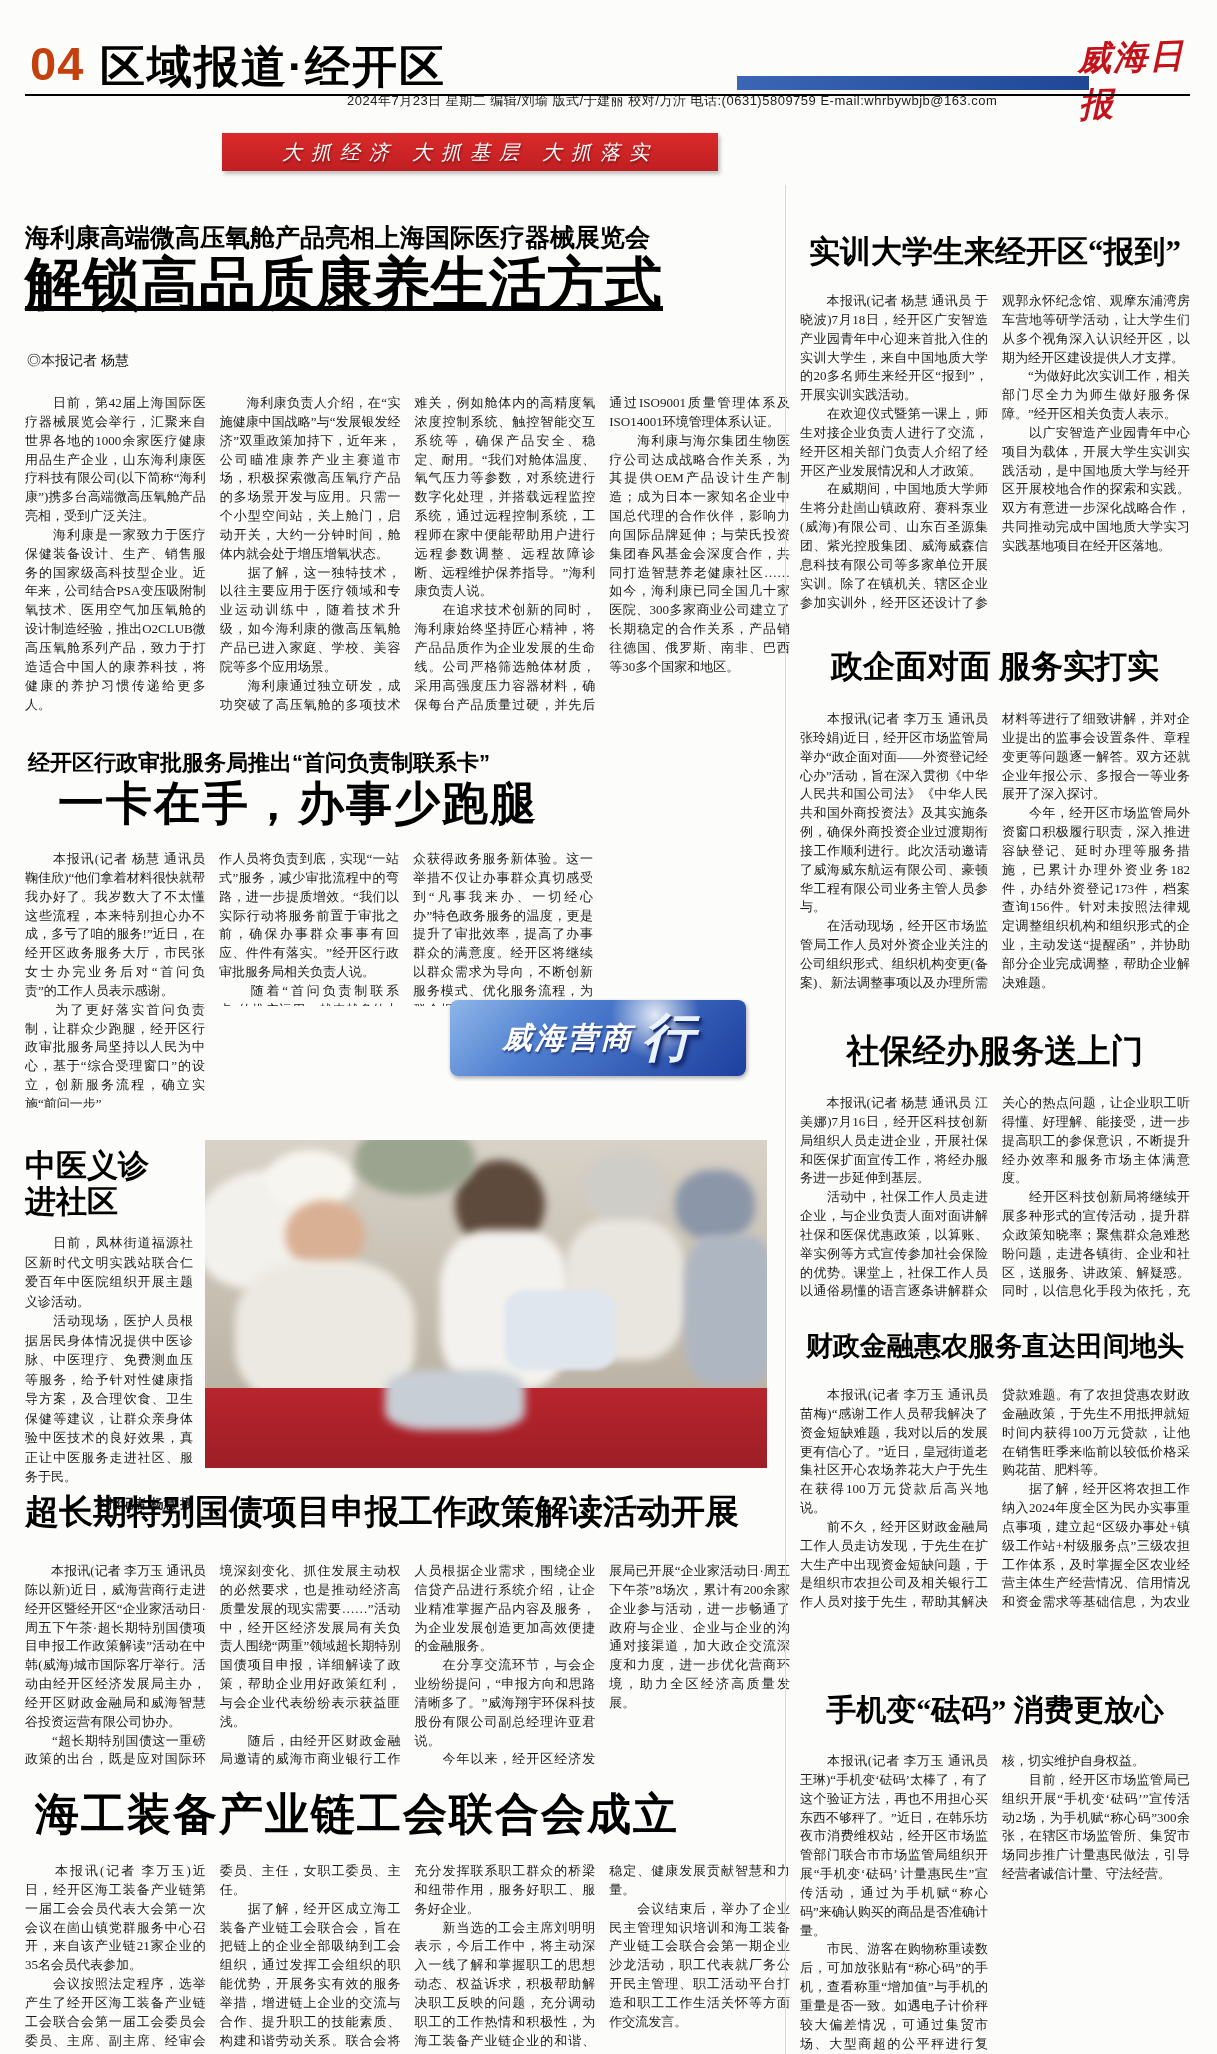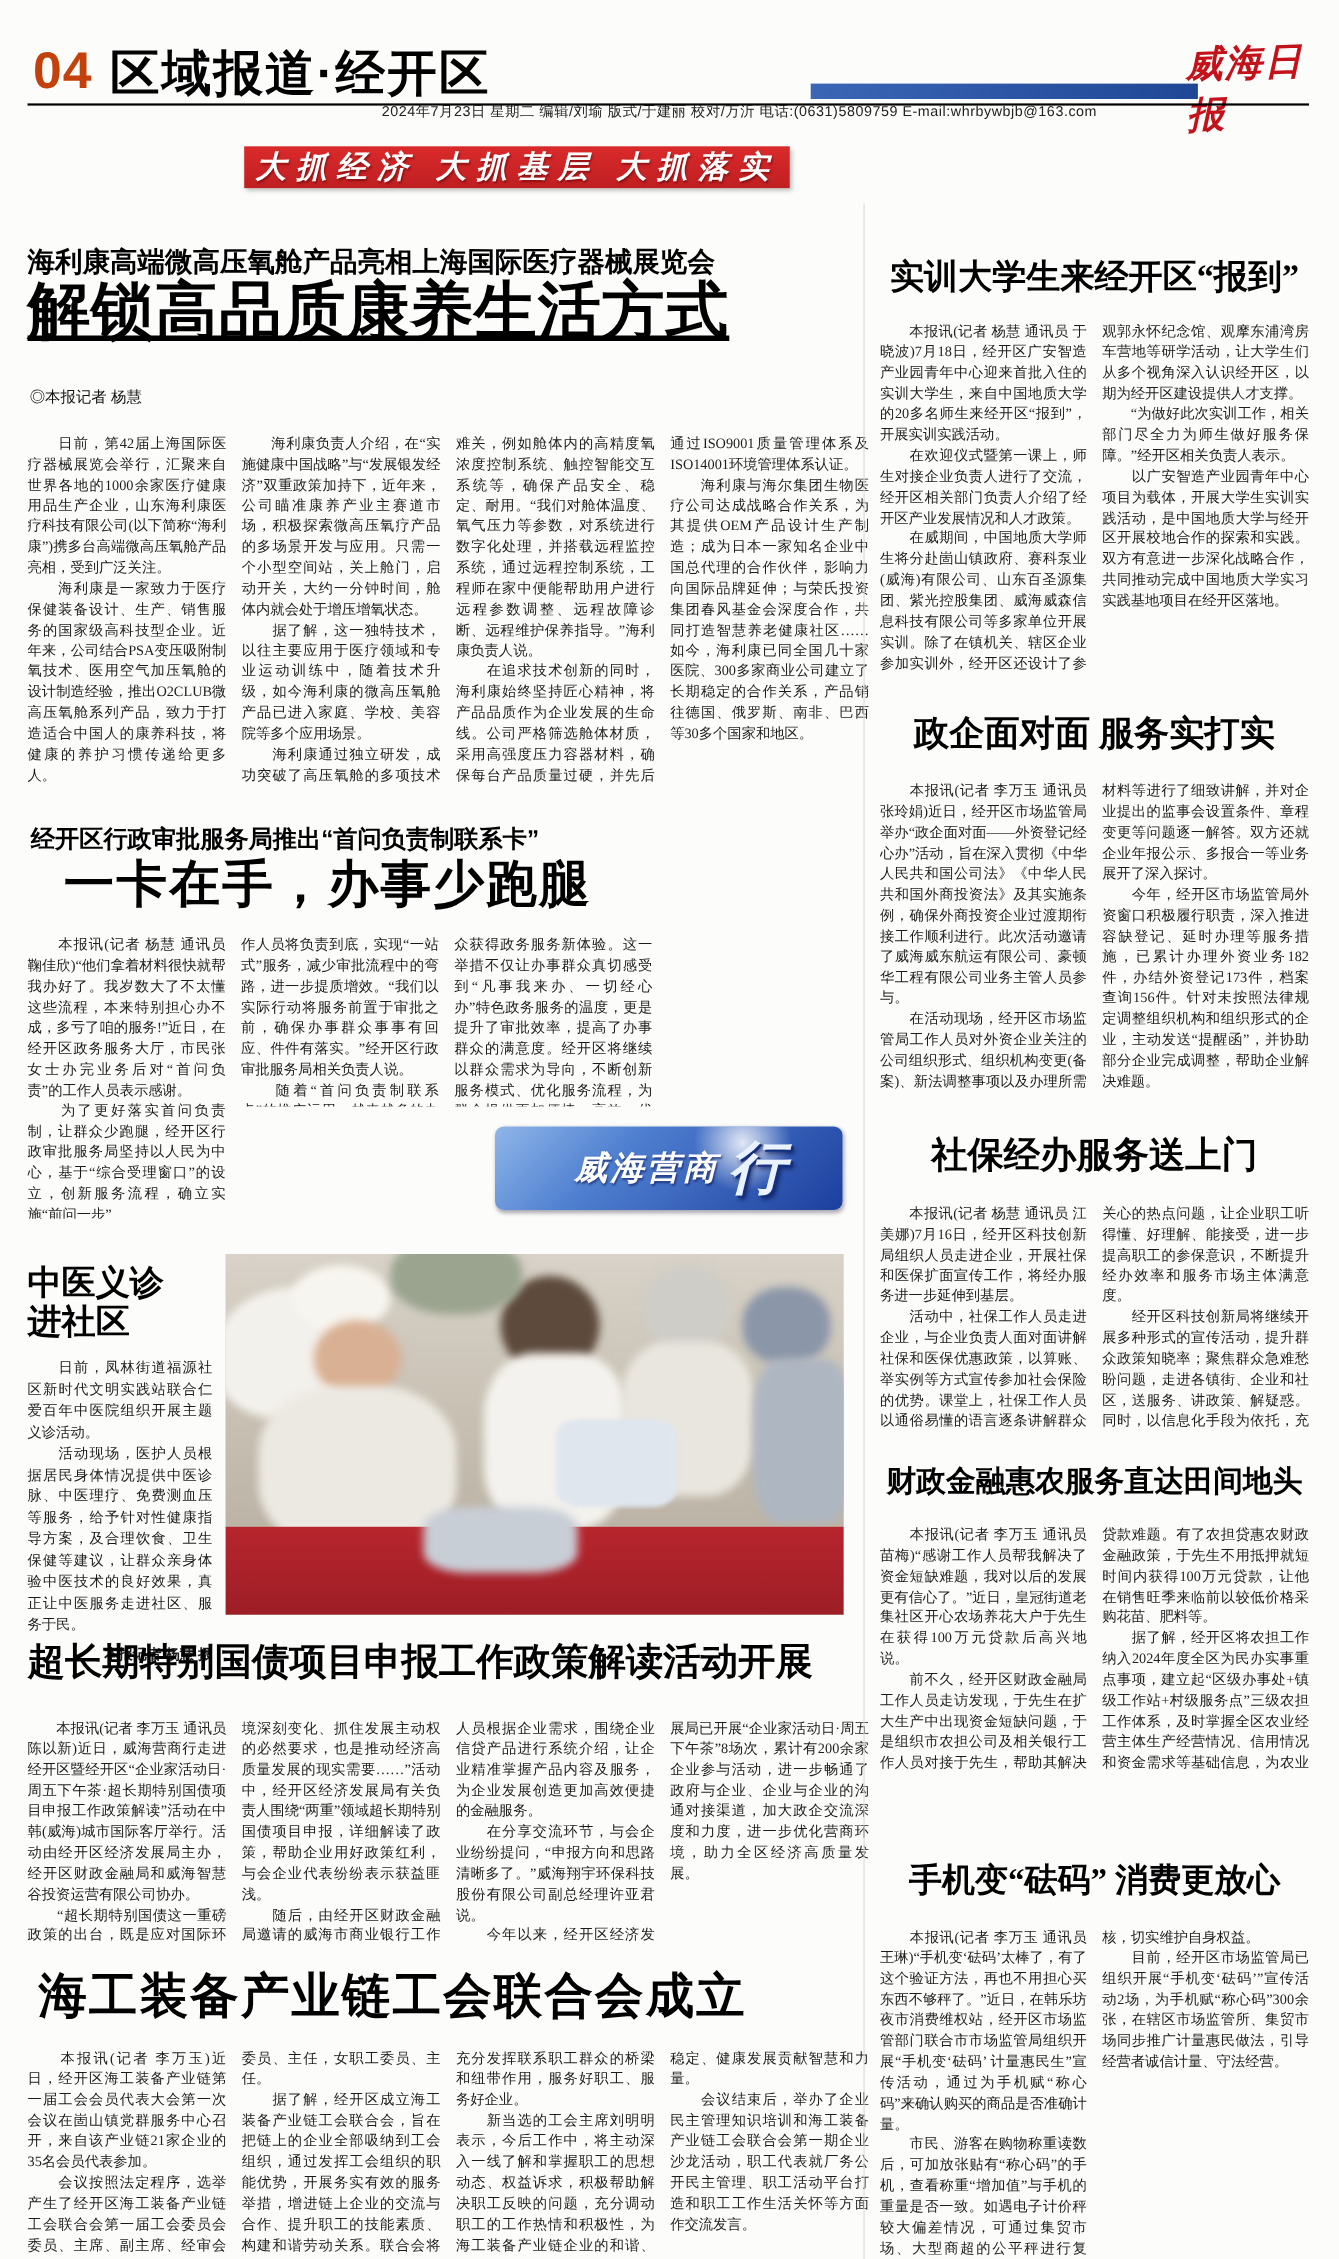--- a/index.html
+++ b/index.html
@@ -8,21 +8,21 @@
   .abs{position:absolute;}
   
   .pageno{font-family:"Liberation Sans",sans-serif;font-weight:bold;font-size:47px;letter-spacing:1px;color:#c2410c;text-align:right;}
   .section-title{font-family:"Liberation Sans",sans-serif;font-weight:bold;font-size:45px;letter-spacing:2px;color:#000;}
   .masthead-info{font-family:"Liberation Sans",sans-serif;font-size:13px;color:#222;letter-spacing:.5px;}
   .blue-bar{background:linear-gradient(90deg,#3a66b5,#1f4796);}
   .paper-logo{font-style:italic;font-weight:bold;font-size:34px;color:#c3121a;transform:rotate(-2deg);letter-spacing:2px;}
   .header-rule{background:#000;height:2px;}
   
   .slogan{background:linear-gradient(180deg,#da2a2b,#c01f22);color:#fff;display:flex;align-items:center;justify-content:center;
-          font-weight:bold;font-style:italic;font-size:28px;letter-spacing:9px;text-shadow:1px 2px 2px rgba(90,0,0,.55);
+          font-weight:normal;font-style:italic;font-size:20px;letter-spacing:9px;text-shadow:1px 2px 2px rgba(90,0,0,.55);
           box-shadow:2px 3px 4px rgba(0,0,0,.25);}
   
   .kicker{font-family:"Liberation Sans",sans-serif;font-weight:bold;color:#000;}
   .headline{font-weight:bold;color:#000;line-height:1.05;}
   .byline{font-family:"Liberation Sans",sans-serif;font-weight:normal;font-size:14px;color:#111;}
   .bodytext{font-size:13px;line-height:1.45;text-align:justify;white-space:pre-line;color:#1c1c1c;overflow:hidden;column-fill:auto;}
   .cols4{column-count:4;column-gap:14px;}
   .cols2{column-count:2;column-gap:14px;}
   .colfixed{width:180px;font-size:13px;line-height:1.45;text-align:justify;white-space:pre-line;overflow:hidden;}
   .vrule{width:1px;background:#d9d9d6;}
@@ -66,21 +66,21 @@
 <div class="abs kicker" style="left:28px;top:748px;width:700px;font-size:22px;">经开区行政审批服务局推出“首问负责制联系卡”</div>
 <div class="abs headline" style="left:58px;top:780px;font-size:46px;letter-spacing:2px;">一卡在手，办事少跑腿</div>
 <div class="abs" style="left:25px;top:850px;width:765px;height:258px;display:flex;gap:14px;">
   <div class="colfixed" style="height:258px;">　　本报讯(记者 杨慧 通讯员 鞠佳欣)“他们拿着材料很快就帮我办好了。我岁数大了不太懂这些流程，本来特别担心办不成，多亏了咱的服务!”近日，在经开区政务服务大厅，市民张女士办完业务后对“首问负责”的工作人员表示感谢。
 　　为了更好落实首问负责制，让群众少跑腿，经开区行政审批服务局坚持以人民为中心，基于“综合受理窗口”的设立，创新服务流程，确立实施“前问一步”</div>
   <div class="colfixed" style="height:156px;">作人员将负责到底，实现“一站式”服务，减少审批流程中的弯路，进一步提质增效。“我们以实际行动将服务前置于审批之前，确保办事群众事事有回应、件件有落实。”经开区行政审批服务局相关负责人说。
 　　随着“首问负责制联系卡”的推广运用，越来越多的办事群</div>
   <div class="colfixed" style="height:156px;">众获得政务服务新体验。这一举措不仅让办事群众真切感受到“凡事我来办、一切经心办”特色政务服务的温度，更是提升了审批效率，提高了办事群众的满意度。经开区将继续以群众需求为导向，不断创新服务模式、优化服务流程，为群众提供更加便捷、高效、优质的政务服务。</div>
 </div>
 
-<div class="brand" style="left:450px;top:1024px;width:296px;height:76px;padding-left:20px;">
+<div class="brand" style="left:450px;top:1000px;width:296px;height:76px;">
   <span class="brand-text">威海营商</span>
   <span class="brand-mark">行</span>
 </div>
 
 <div class="abs" style="left:25px;top:1148px;width:168px;height:320px;">
   <div class="caption-title">中医义诊</div>
   <div class="caption-title">进社区</div>
   <div class="caption-body" style="margin-top:14px;">　　日前，凤林街道福源社区新时代文明实践站联合仁爱百年中医院组织开展主题义诊活动。
 　　活动现场，医护人员根据居民身体情况提供中医诊脉、中医理疗、免费测血压等服务，给予针对性健康指导方案，及合理饮食、卫生保健等建议，让群众亲身体验中医技术的良好效果，真正让中医服务走进社区、服务于民。</div>
   <div class="credit" style="margin-top:8px;">本报记者 杨慧 摄</div>

